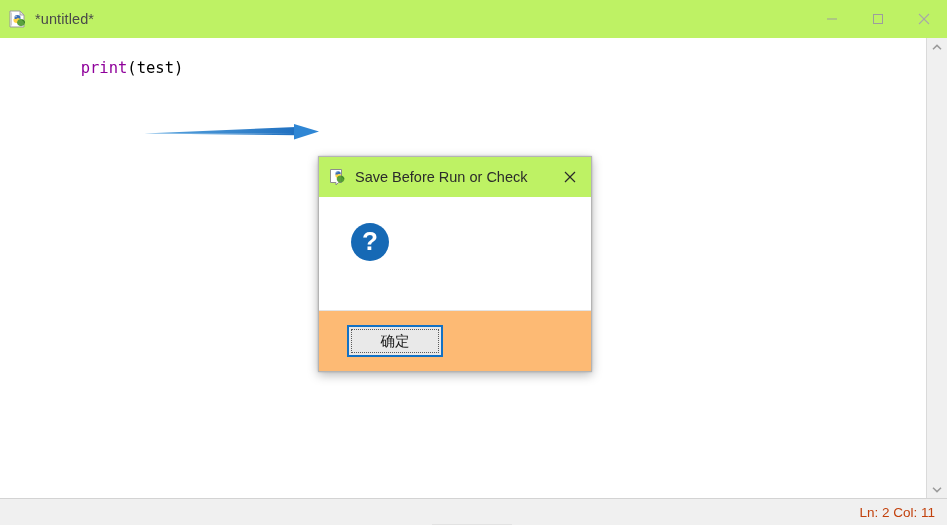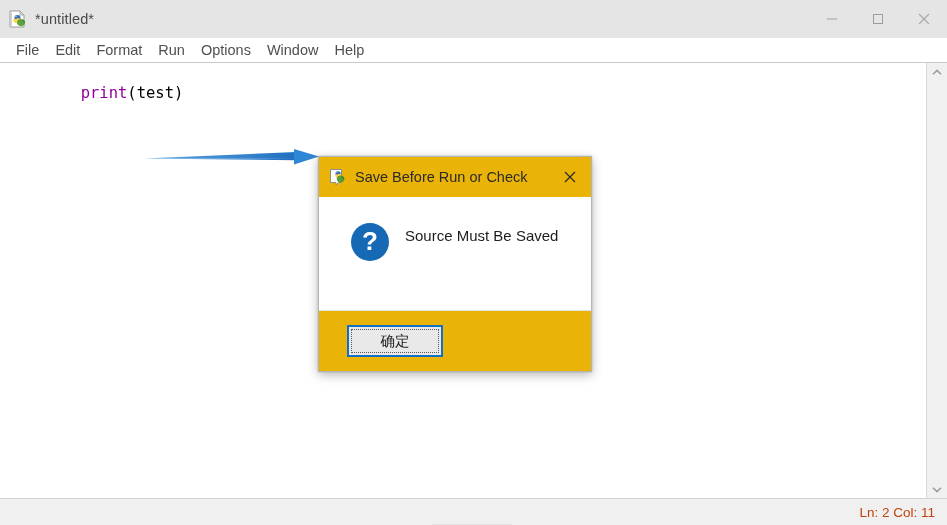--- a/index.html
+++ b/index.html
@@ -25,21 +25,21 @@
     background: #ffffff;
     display: flex;
     flex-direction: column;
   }
 
   
   .titlebar {
     height: 38px;
     display: flex;
     align-items: center;
-    background: #e5e5e5;
+    background: #bef264;
     flex: 0 0 auto;
     position: relative;
   }
   .title-icon {
     width: 20px;
     height: 20px;
     margin-left: 7px;
     margin-right: 8px;
     flex: 0 0 auto;
     position: relative;
@@ -187,21 +187,21 @@
     background: #ffffff;
     border: 1px solid #b4b4b4;
     display: flex;
     flex-direction: column;
   }
   .dlg-title {
     height: 40px;
     flex: 0 0 auto;
     display: flex;
     align-items: center;
-    background: #eab308;
+    background: #bef264;
     position: relative;
   }
   .dlg-icon {
     width: 18px;
     height: 18px;
     margin-left: 10px;
     margin-right: 8px;
     flex: 0 0 auto;
   }
   .dlg-title-text {
@@ -244,21 +244,21 @@
     margin-left: 16px;
     text-align: center;
     font-size: 15px;
     color: #1d1d1d;
     line-height: 24px;
     padding-top: 1px;
   }
   .dlg-footer {
     flex: 0 0 auto;
     height: 60px;
-    background: #eab308;
+    background: #fdba74;
     border-top: 1px solid #e3e3e3;
     display: flex;
     align-items: center;
     padding-left: 28px;
     gap: 8px;
   }
   .dlg-btn {
     width: 96px;
     height: 32px;
     font-size: 14.5px;
@@ -318,29 +318,20 @@
       </div>
       <div class="winbtn">
         <svg width="14" height="14" viewBox="0 0 14 14">
           <line x1="2" y1="2" x2="12" y2="12" stroke="#a8a8a8" stroke-width="1.1"></line>
           <line x1="12" y1="2" x2="2" y2="12" stroke="#a8a8a8" stroke-width="1.1"></line>
         </svg>
       </div>
     </div>
   </div>
 
-  <div class="menubar">
-    <div class="menu-item">File</div>
-    <div class="menu-item">Edit</div>
-    <div class="menu-item">Format</div>
-    <div class="menu-item">Run</div>
-    <div class="menu-item">Options</div>
-    <div class="menu-item">Window</div>
-    <div class="menu-item">Help</div>
-  </div>
 
   <div class="editor-wrap">
 
     <div class="editor">
       <div class="code-line">
         <span class="tok-builtin">print</span><span class="tok-plain">(test)</span>
       </div>
 
       <div class="arrow-annot">
         <svg width="175" height="26" viewBox="0 0 175 26">
@@ -400,21 +391,20 @@
         <line x1="12" y1="2" x2="2" y2="12" stroke="#2b2b2b" stroke-width="1.15"></line>
       </svg>
     </div>
   </div>
 
   <div class="dlg-body">
     <div class="q-icon">
         <span>?</span>
       </div>
     <div class="msg-block">
-      <div>Source Must Be Saved</div>
     </div>
   </div>
 
   <div class="dlg-footer">
     <div class="dlg-btn default">确定</div>
   </div>
 
 </div>
 
 </body></html>

